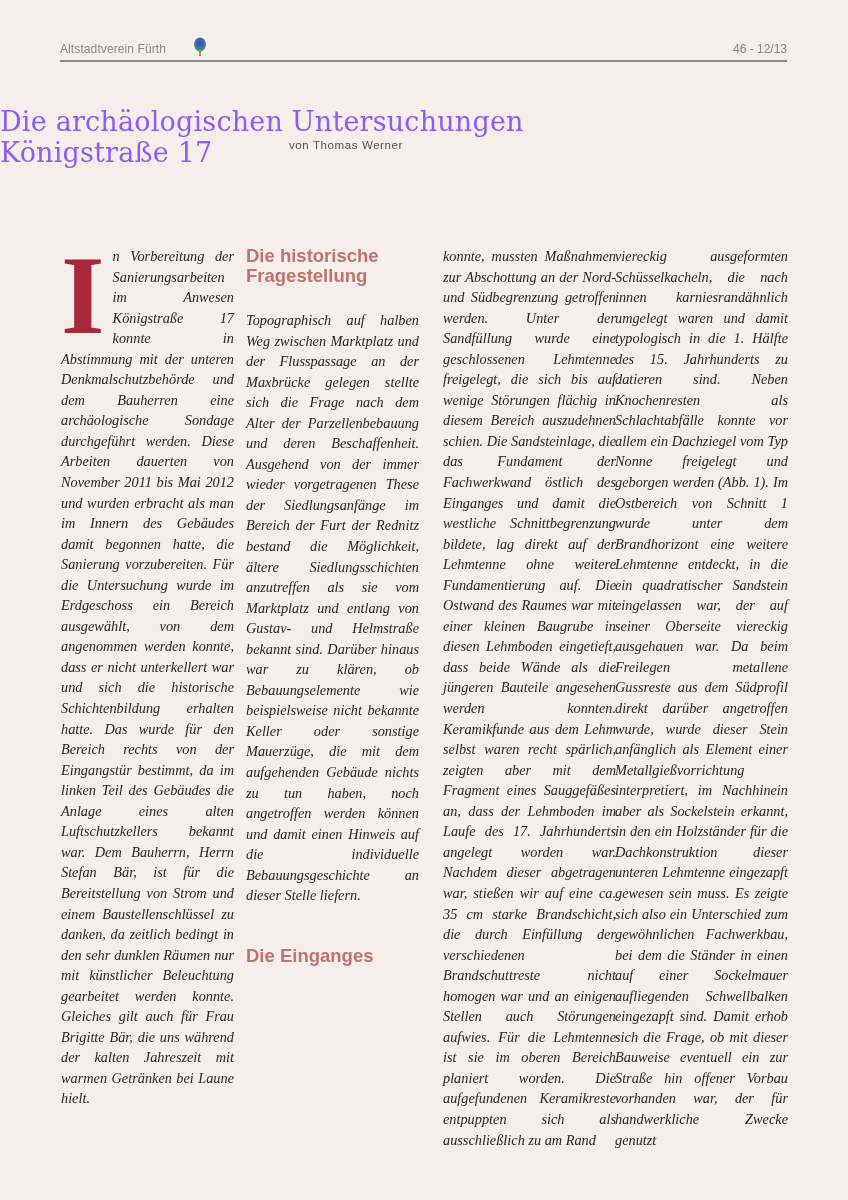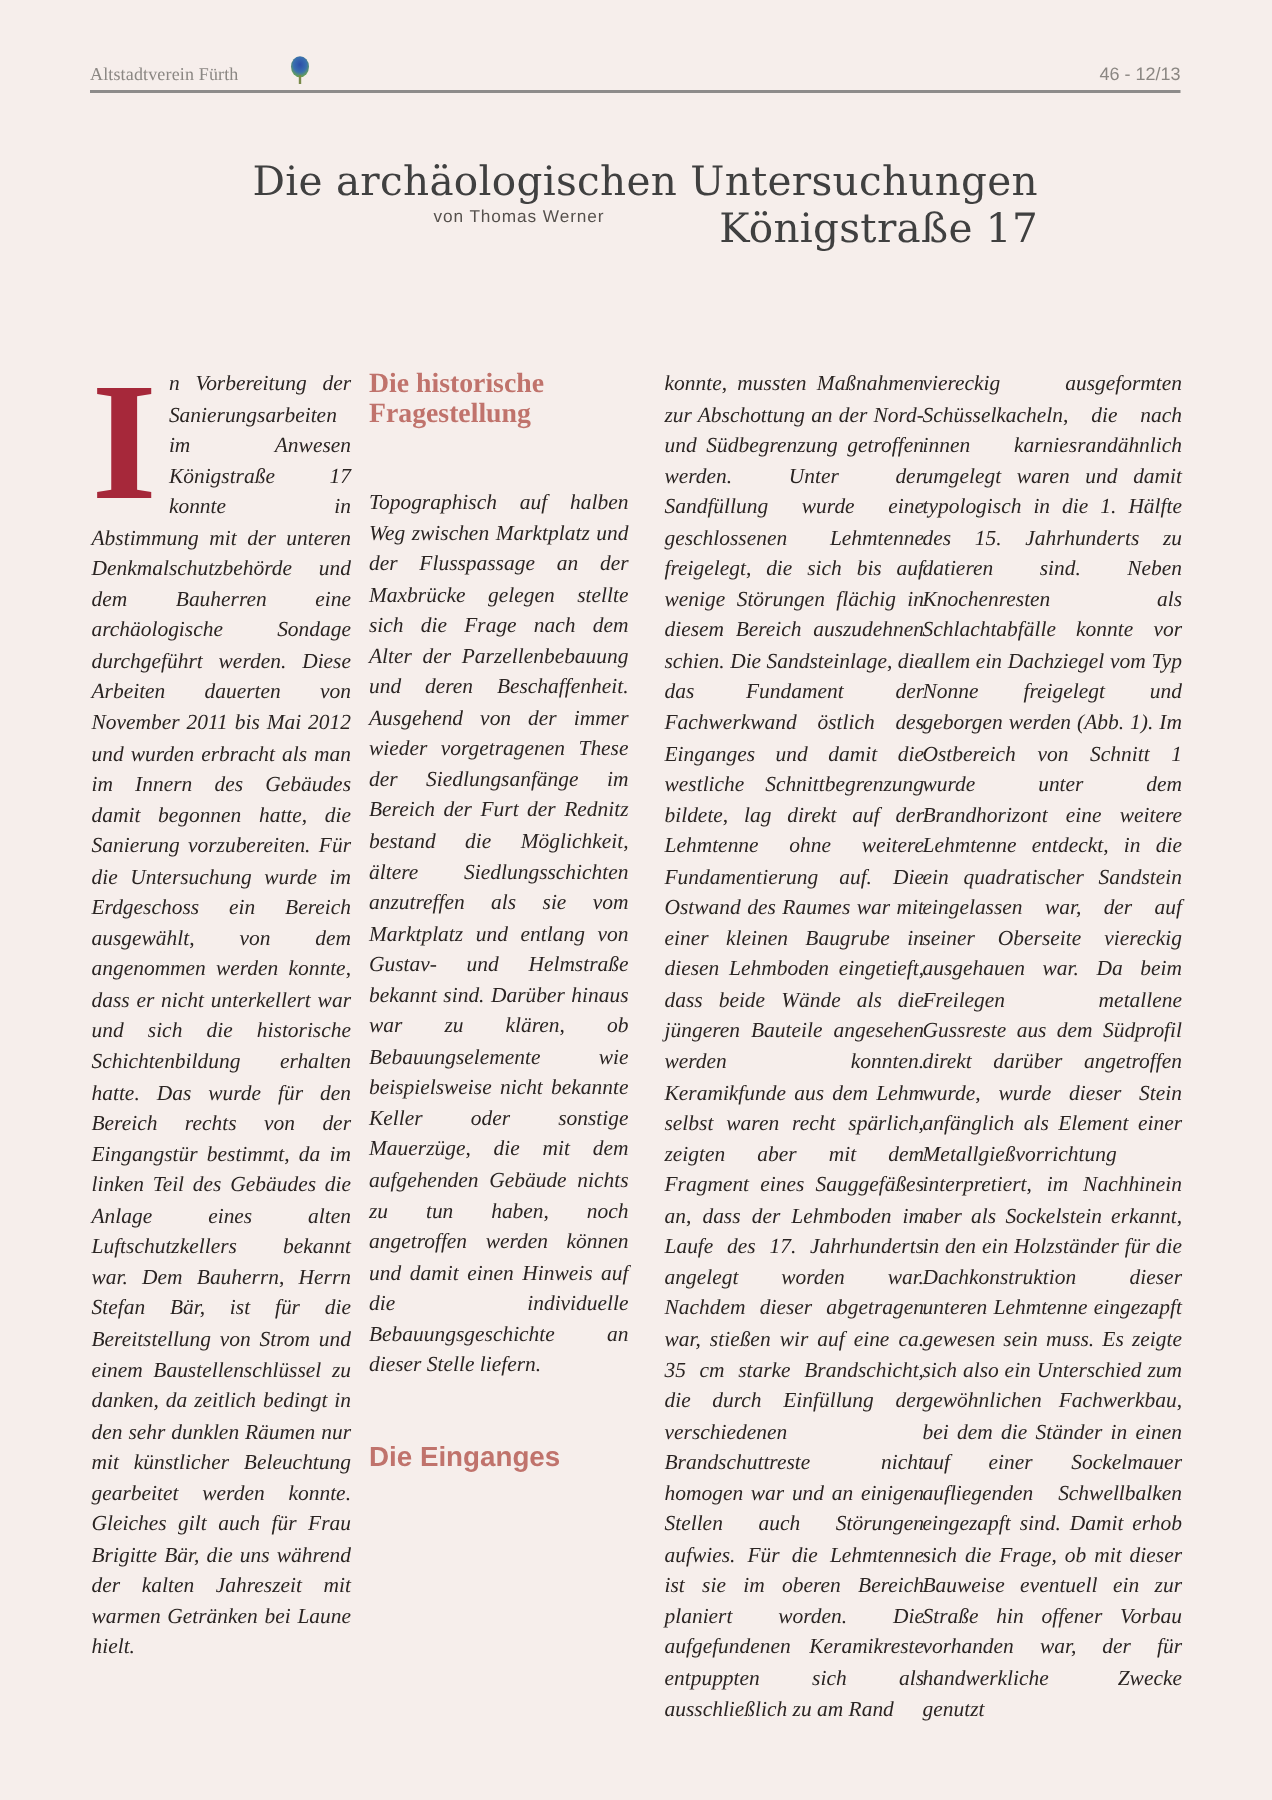--- a/index.html
+++ b/index.html
@@ -10,35 +10,35 @@
       overflow: hidden;
       font-family: "Liberation Serif", "DejaVu Serif", serif;
       color: #2a2422;
     }
     .header {
       position: absolute; left: 60px; top: 40px; width: 727px; height: 20px;
       border-bottom: 2px solid #8d8b8a;
     }
     .header .org {
       position: absolute; left: 0; top: 2px;
-      font-family: Liberation Serif, serif;
+      font-family: Liberation Sans, sans-serif;
       font-size: 12px; color: #8b8783; letter-spacing: 0.1px;
     }
     .header .logo {
       position: absolute; left: 133px; top: -3px; width: 14px; height: 20px;
     }
     .header .issue {
       position: absolute; right: 0; top: 2px;
       font-family: "Liberation Sans", "DejaVu Sans", sans-serif;
       font-size: 12px; color: #8b8783; margin-left: 44px;
     }
     .title {
-      position: absolute; left: 0; top: 88px; width: 692px; text-align: right;
+      position: absolute; left: 0; top: 88px; width: 692px; text-align: left;
       font-family: "DejaVu Serif", "Liberation Serif", serif;
-      font-size: 27px; color: #404040; letter-spacing: 0.2px;
+      font-size: 27px; color: #8b5cf6; letter-spacing: 0.2px;
       font-weight: normal;
     }
     .author {
       position: absolute; left: 0; top: 139px; width: 692px; text-align: center;
       font-family: "Liberation Sans", "DejaVu Sans", sans-serif;
       font-size: 11.5px; color: #55504c; letter-spacing: 0.6px;
     }
     .col {
       position: absolute; top: 246px; width: 173px;
       font-size: 14.3px; line-height: 20.55px;
@@ -59,21 +59,21 @@
       font-weight: bold;
     }
     .subhead {
       font-family: "Liberation Sans", "DejaVu Sans", sans-serif;
       font-weight: bold;
       color: #c0736c;
       font-size: 18.5px; line-height: 20px;
       text-align: left;
       margin: 0;
     }
-    .subhead-1 { margin-bottom: 39px; margin-top: 0; font-family: Liberation Serif, serif; }
+    .subhead-1 { margin-bottom: 24px; margin-top: 0; }
     .subhead-2 { margin-top: 40px; margin-bottom: 27px; }
     .pageno {
       position: absolute; left: 65px; top: 1204px;
       font-family: "Liberation Sans", "DejaVu Sans", sans-serif;
       font-weight: bold; font-size: 13px; color: #222;
     }
   </style>
 </head>
 <body>
 

